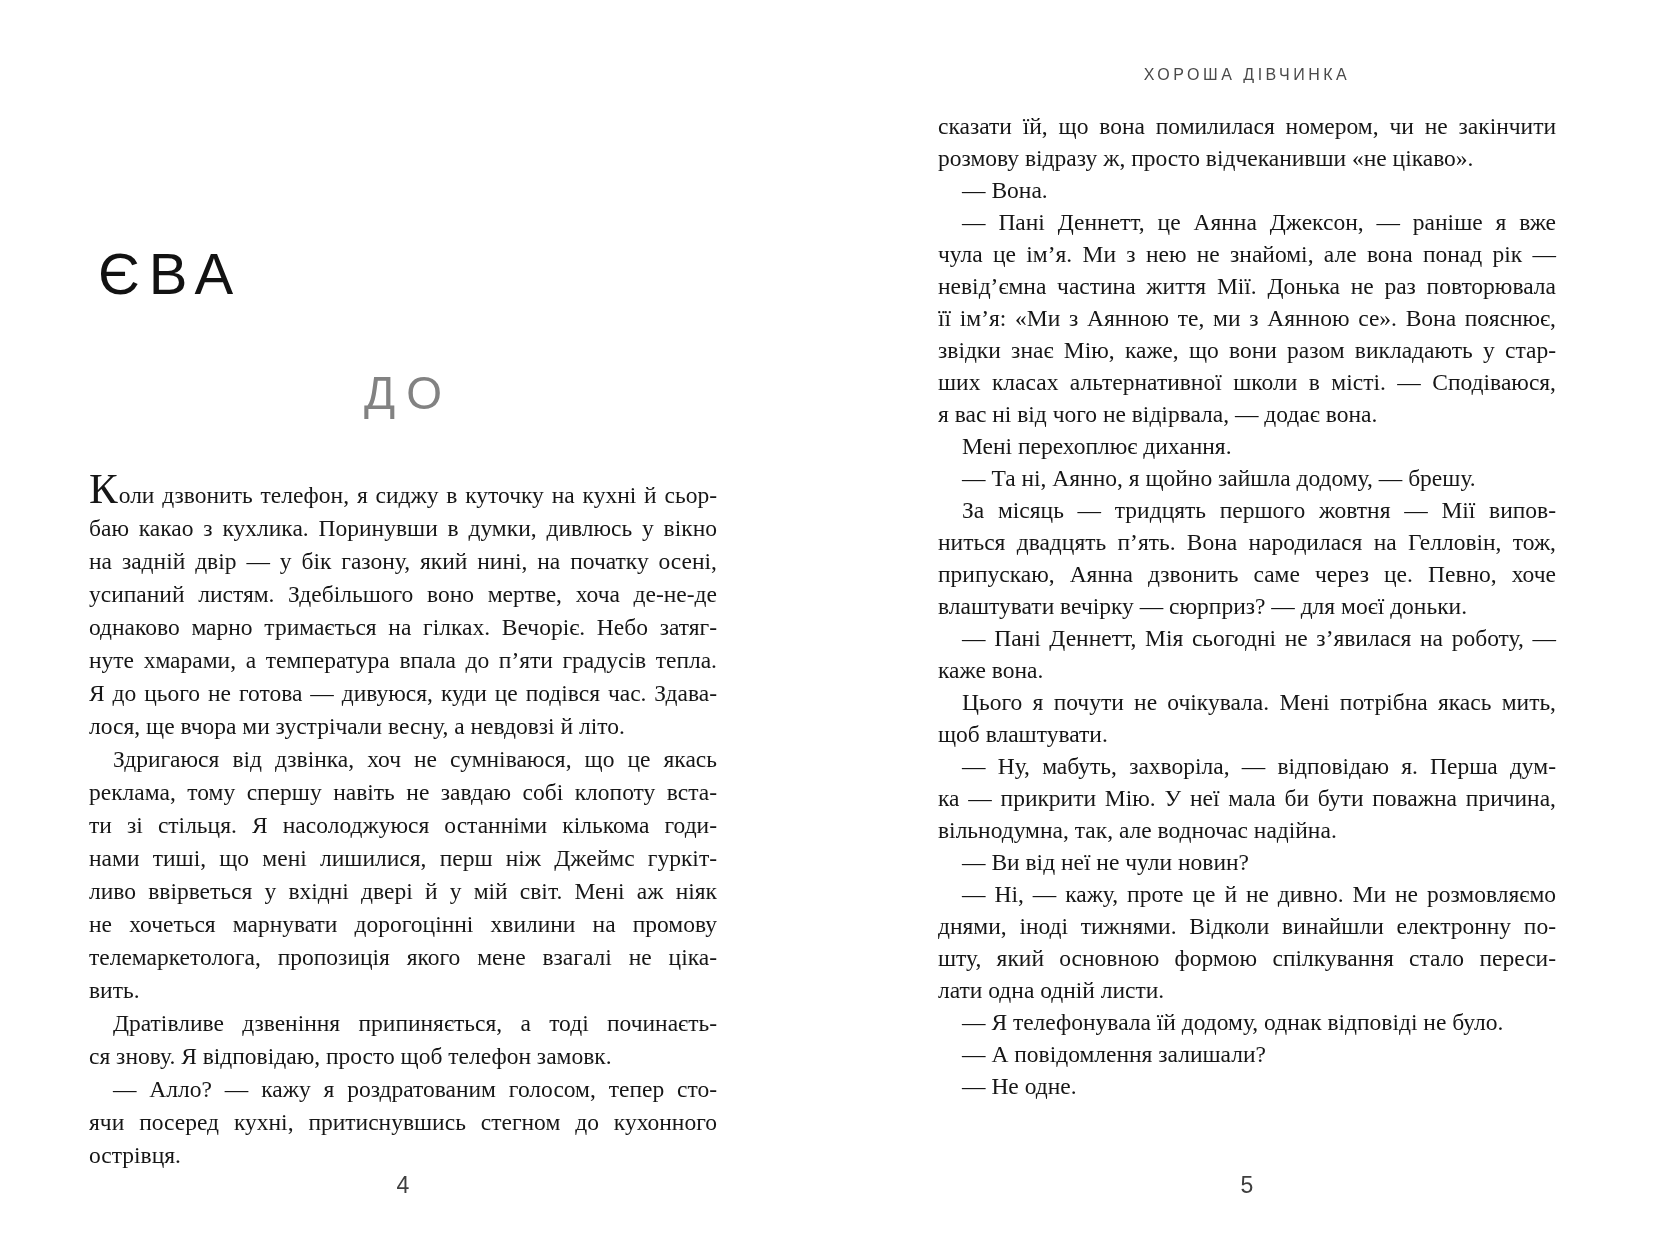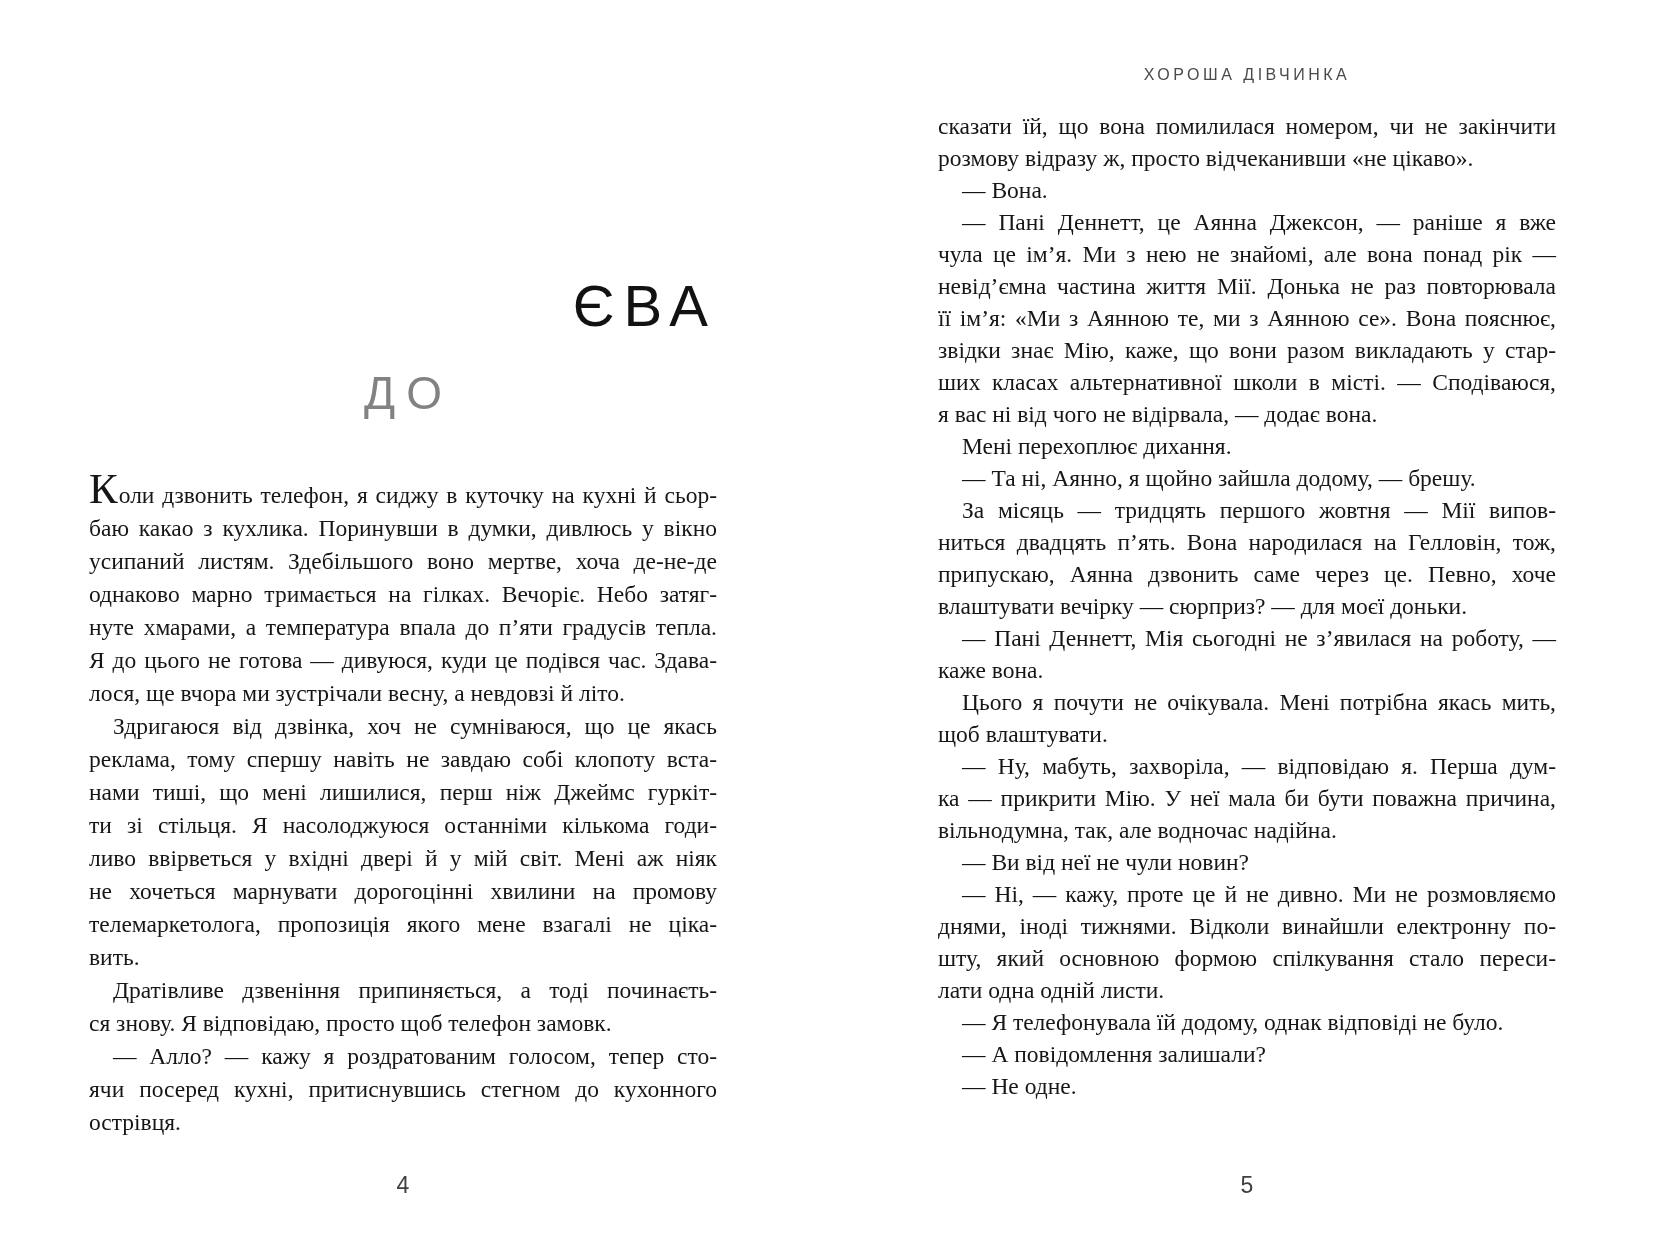--- a/index.html
+++ b/index.html
@@ -21,26 +21,25 @@
     text-align:center;
     font-family:"Liberation Sans","DejaVu Sans",sans-serif;
     font-weight:400;
     font-size:16px; letter-spacing:3.5px;
     color: var(--head, #4a4a4a);
     margin-top: 20px;
   }
 
   .chapter-title {
     position:absolute; left:89px; top:240px; width:628px;
-    text-align:right; text-indent:9px;
+    text-align:left; text-indent:9px;
     font-family:"Liberation Sans","DejaVu Sans",sans-serif;
     font-weight:300;
     font-size:58px; letter-spacing:9px;
     color: var(--title, #121212);
-    margin-top: 32px;
   }
   .chapter-subtitle {
     position:absolute; left:89px; top:338px; width:628px;
     text-align:center; text-indent:11px;
     font-family:"Liberation Sans","DejaVu Sans",sans-serif;
     font-weight:300;
     font-size:46px; letter-spacing:11px;
     color: var(--subtitle, #828282);
     margin-top: 28px;
   }
@@ -77,29 +76,30 @@
 </style>
 </head>
 <body>
 
 <div class="page" id="page-left">
   <div class="chapter-title">ЄВА</div>
   <div class="chapter-subtitle">ДО</div>
   <div class="textcol" id="body-left">
       <div class="line j"><span class="initial">К</span>оли дзвонить телефон, я сиджу в куточку на кухні й сьор-</div>
       <div class="line j">баю какао з кухлика. Поринувши в думки, дивлюсь у вікно</div>
+      <div class="line j">на задній двір — у бік газону, який нині, на початку осені,</div>
       <div class="line j">усипаний листям. Здебільшого воно мертве, хоча де-не-де</div>
       <div class="line j">однаково марно тримається на гілках. Вечоріє. Небо затяг-</div>
       <div class="line j">нуте хмарами, а температура впала до п’яти градусів тепла.</div>
       <div class="line j">Я до цього не готова — дивуюся, куди це подівся час. Здава-</div>
       <div class="line">лося, ще вчора ми зустрічали весну, а невдовзі й літо.</div>
       <div class="line j in">Здригаюся від дзвінка, хоч не сумніваюся, що це якась</div>
       <div class="line j">реклама, тому спершу навіть не завдаю собі клопоту вста-</div>
+      <div class="line j">ти зі стільця. Я насолоджуюся останніми кількома годи-</div>
       <div class="line j">нами тиші, що мені лишилися, перш ніж Джеймс гуркіт-</div>
-      <div class="line j">ти зі стільця. Я насолоджуюся останніми кількома годи-</div>
       <div class="line j">ливо ввірветься у вхідні двері й у мій світ. Мені аж ніяк</div>
       <div class="line j">не хочеться марнувати дорогоцінні хвилини на промову</div>
       <div class="line j">телемаркетолога, пропозиція якого мене взагалі не ціка-</div>
       <div class="line">вить.</div>
       <div class="line j in">Дратівливе дзвеніння припиняється, а тоді починаєть-</div>
       <div class="line">ся знову. Я відповідаю, просто щоб телефон замовк.</div>
       <div class="line j in">— Алло? — кажу я роздратованим голосом, тепер сто-</div>
       <div class="line j">ячи посеред кухні, притиснувшись стегном до кухонного</div>
       <div class="line">острівця.</div>
     </div>

